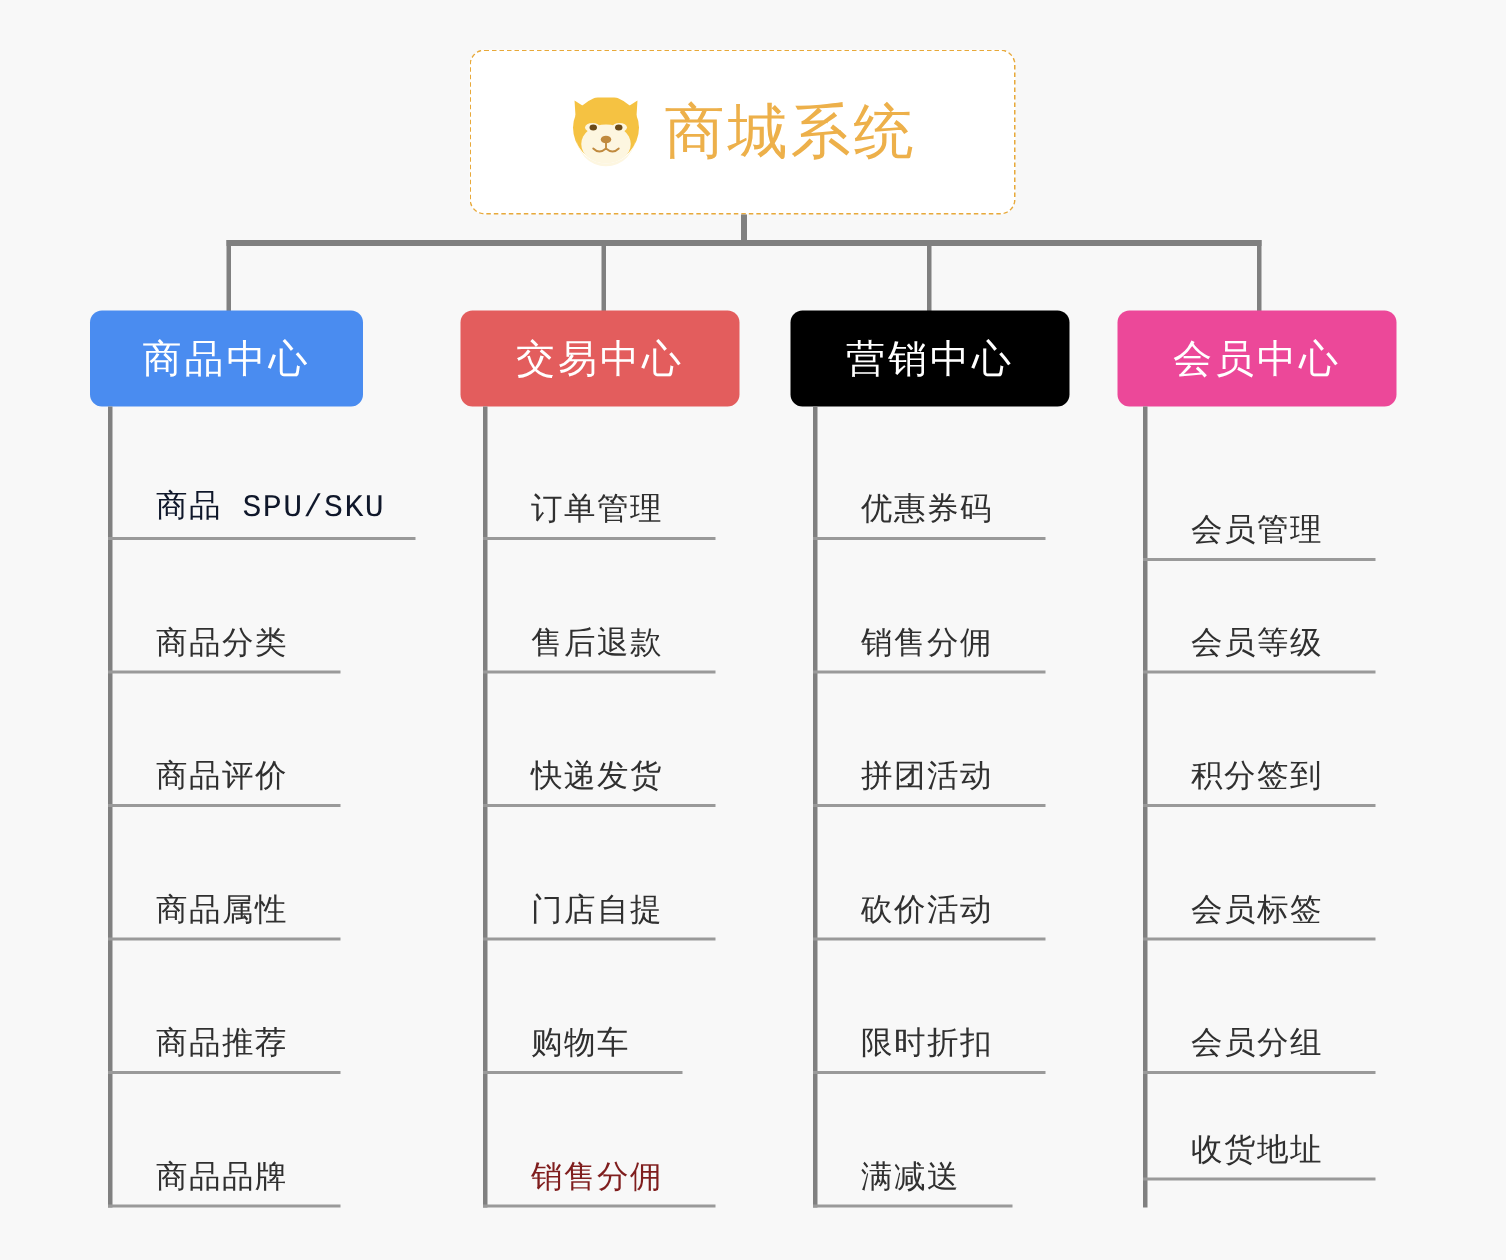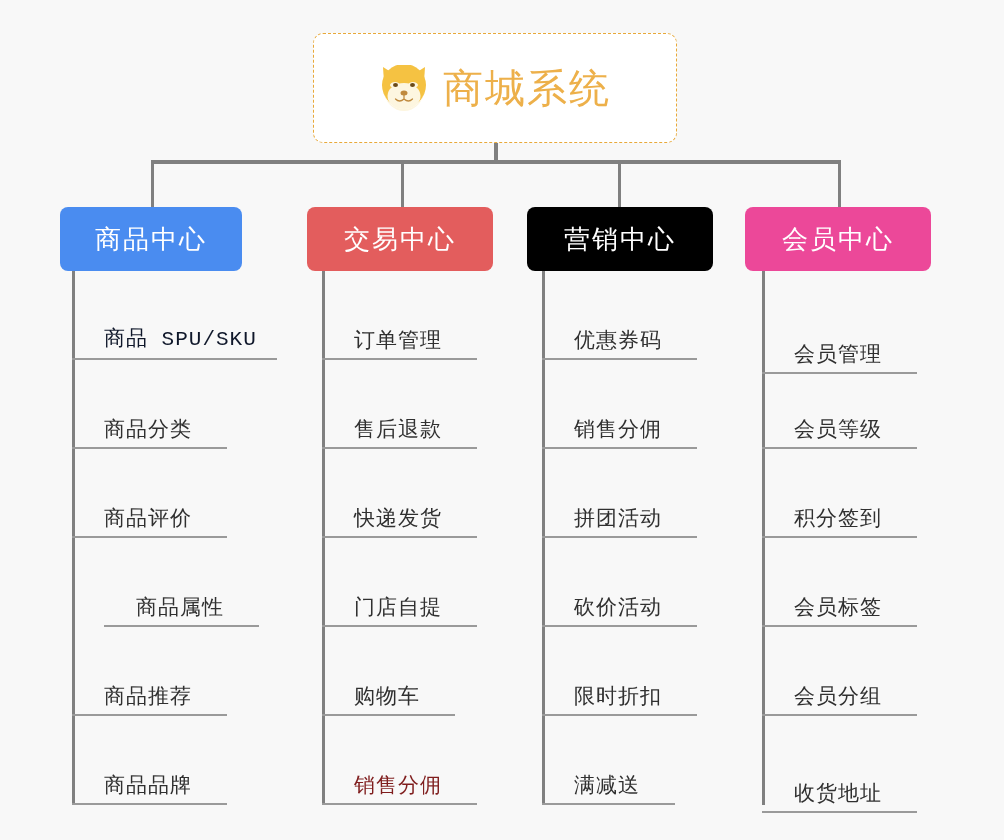--- a/index.html
+++ b/index.html
@@ -153,21 +153,21 @@
     <div class="leaf-spine" style="height: 534px; background: rgb(128, 128, 128);"></div>
   <div class="leaf-item" style="top: 0px; width: 205px; border-bottom-color: rgb(154, 154, 154);">
         <span class="leaf-label" style="color: #0f172a; font-family: Liberation Mono, monospace;">商品 SPU/SKU</span>
       </div>
       <div class="leaf-item" style="top: 89px; width: 155px; border-bottom-color: rgb(154, 154, 154);">
         <span class="leaf-label" style="color: rgb(48, 48, 48);">商品分类</span>
       </div>
       <div class="leaf-item" style="top: 178px; width: 155px; border-bottom-color: rgb(154, 154, 154);">
         <span class="leaf-label" style="color: rgb(48, 48, 48);">商品评价</span>
       </div>
-      <div class="leaf-item" style="top: 267px; width: 155px; border-bottom-color: rgb(154, 154, 154); margin-left: 32px;">
+      <div class="leaf-item" style="top: 267px; width: 155px; border-bottom-color: rgb(154, 154, 154);">
         <span class="leaf-label" style="color: rgb(48, 48, 48);">商品属性</span>
       </div>
       <div class="leaf-item" style="top: 356px; width: 155px; border-bottom-color: rgb(154, 154, 154);">
         <span class="leaf-label" style="color: rgb(48, 48, 48);">商品推荐</span>
       </div>
       <div class="leaf-item" style="top: 445px; width: 155px; border-bottom-color: rgb(154, 154, 154);">
         <span class="leaf-label" style="color: rgb(48, 48, 48);">商品品牌</span>
       </div>
     </div>
   <div class="leaf-col" style="left:322px;">
@@ -222,18 +222,18 @@
       </div>
       <div class="leaf-item" style="top: 178px; width: 155px; border-bottom-color: rgb(154, 154, 154);">
         <span class="leaf-label" style="color: rgb(48, 48, 48);">积分签到</span>
       </div>
       <div class="leaf-item" style="top: 267px; width: 155px; border-bottom-color: rgb(154, 154, 154);">
         <span class="leaf-label" style="color: rgb(48, 48, 48);">会员标签</span>
       </div>
       <div class="leaf-item" style="top: 356px; width: 155px; border-bottom-color: rgb(154, 154, 154);">
         <span class="leaf-label" style="color: rgb(48, 48, 48);">会员分组</span>
       </div>
-      <div class="leaf-item" style="top: 453px; width: 155px; border-bottom-color: rgb(154, 154, 154);">
+      <div class="leaf-item" style="top: 427px; width: 155px; border-bottom-color: rgb(154, 154, 154);">
         <span class="leaf-label" style="color: rgb(48, 48, 48);">收货地址</span>
       </div>
     </div>
 
 </div>
 
 </body></html>

